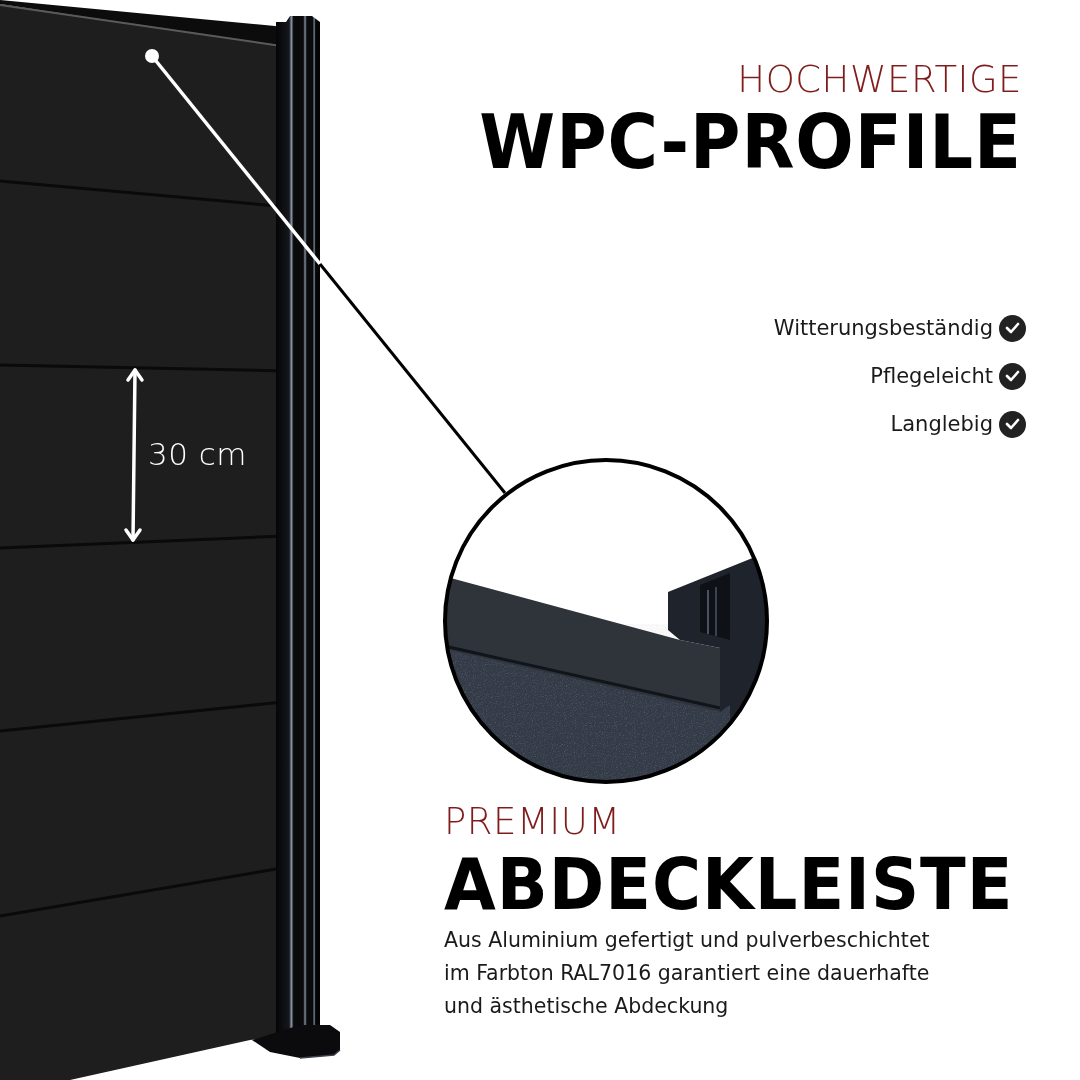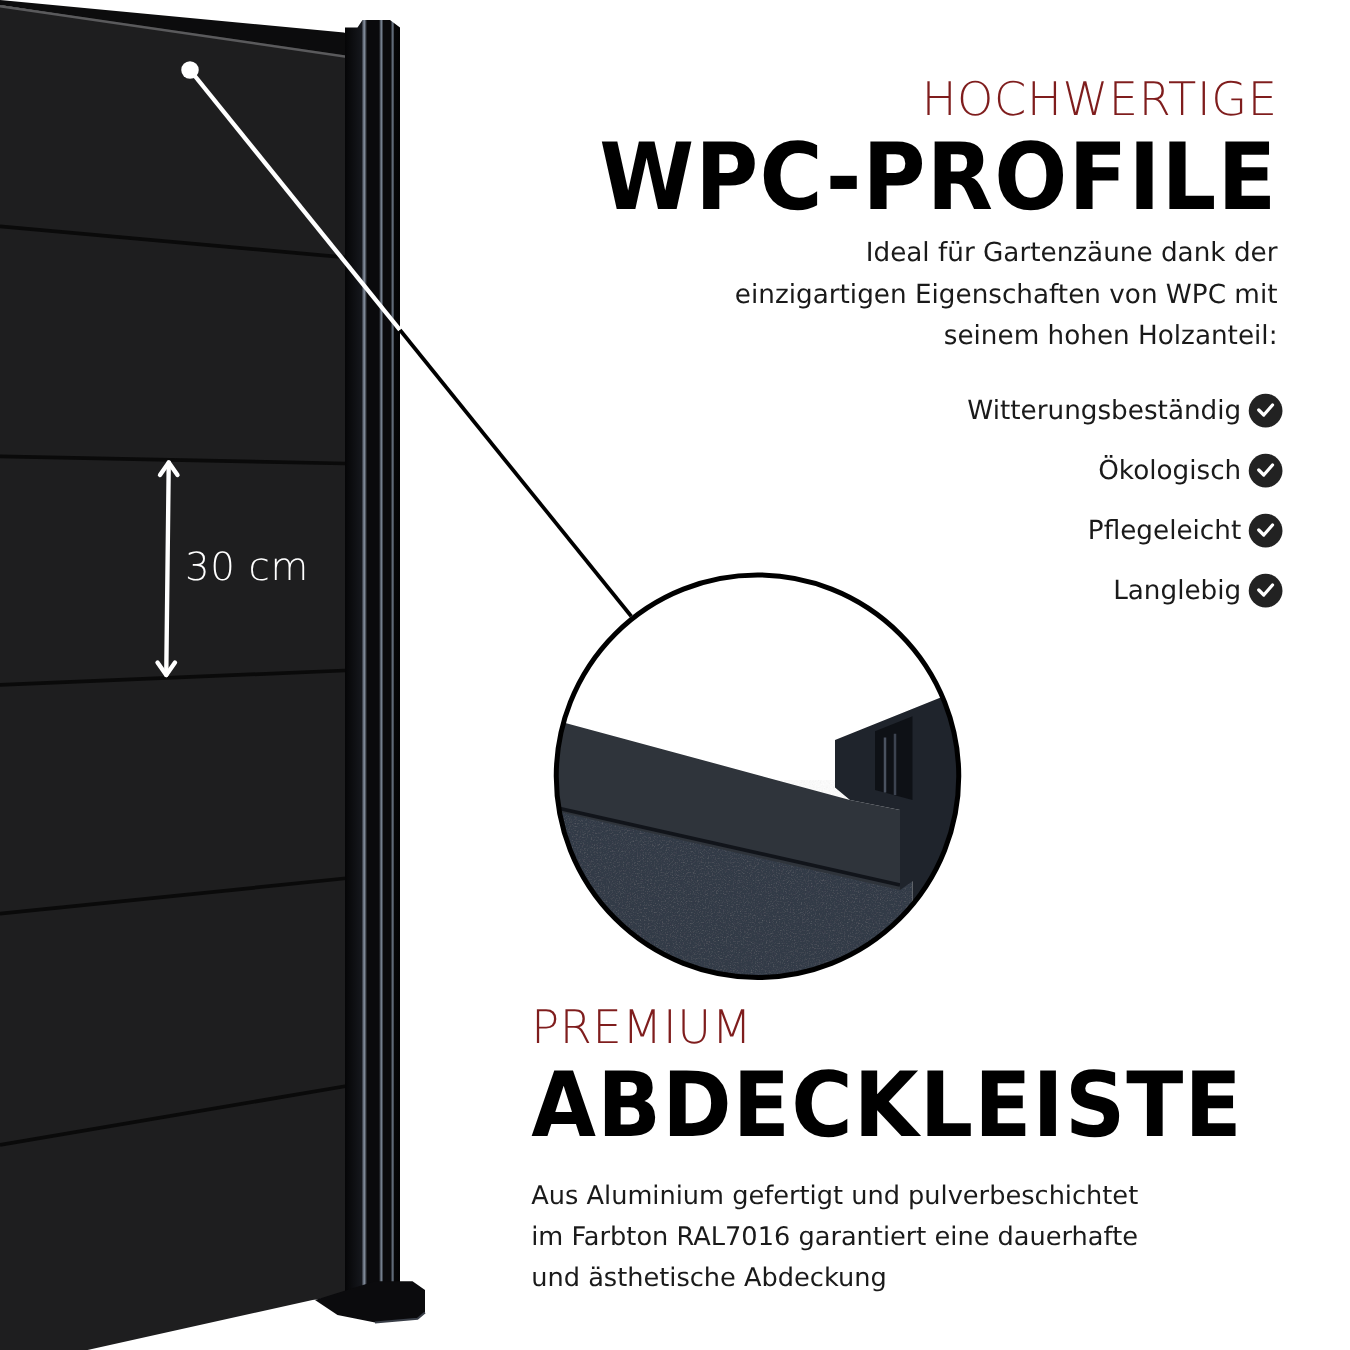--- a/index.html
+++ b/index.html
@@ -34,24 +34,24 @@
     .feature-list { position: absolute; right: 54px; top: 304px; text-align: right; }
     .feature {
       display: flex; align-items: center; justify-content: flex-end;
       height: 48px; font-family: "DejaVu Sans", sans-serif; font-size: 21px; color: #1a1a1a; margin-left: 26px;
     }
     .check {
       width: 27px; height: 27px; border-radius: 50%; background: #222;
       margin-left: 6px; display: inline-flex; align-items: center; justify-content: center;
     }
 
-    .block-bottom { position: absolute; left: 425px; top: 800px; width: 600px; }
+    .block-bottom { position: absolute; left: 444px; top: 800px; width: 600px; }
     .block-bottom .eyebrow { font-size: 37px; line-height: 44px; }
     .block-bottom .headline { font-size: 72px; line-height: 80px; transform-origin: left center; transform: scaleX(0.93); }
-    .block-bottom .desc { font-size: 20.5px; line-height: 33px; margin-top: 16px; }
+    .block-bottom .desc { font-size: 20.5px; line-height: 33px; margin-top: 0; }
   </style>
 </head>
 <body>
 
 <div class="scene">
   <svg class="fence-svg" width="1080" height="1080" viewBox="0 0 1080 1080">
     <defs>
       <clipPath id="zoomClip">
           <circle cx="606" cy="621" r="160"></circle>
         </clipPath>
@@ -129,38 +129,25 @@
     </g>
     <circle cx="606" cy="621" r="161" fill="none" stroke="#000" stroke-width="4"></circle>
   </svg>
 
   <span class="dimension-label">30 cm</span>
 </div>
 
 <div class="block-top">
   <div class="eyebrow">HOCHWERTIGE</div>
   <div class="headline">WPC-PROFILE</div>
-  <div class="desc">
-    <div>Ideal für Gartenzäune dank der</div>
-    <div>einzigartigen Eigenschaften von WPC mit</div>
-    <div>seinem hohen Holzanteil:</div>
-  </div>
 </div>
 
 <div class="feature-list">
   <div class="feature">
     <span>Witterungsbeständig</span>
-    <span class="check">
-        <svg width="15" height="12" viewBox="0 0 15 12">
-          <polyline points="2,6 6,10 13,2" fill="none" stroke="#fff" stroke-width="2.6" stroke-linecap="round" stroke-linejoin="round"></polyline>
-        </svg>
-      </span>
-  </div>
-  <div class="feature">
-    <span>Ökologisch</span>
     <span class="check">
         <svg width="15" height="12" viewBox="0 0 15 12">
           <polyline points="2,6 6,10 13,2" fill="none" stroke="#fff" stroke-width="2.6" stroke-linecap="round" stroke-linejoin="round"></polyline>
         </svg>
       </span>
   </div>
   <div class="feature">
     <span>Pflegeleicht</span>
     <span class="check">
         <svg width="15" height="12" viewBox="0 0 15 12">

